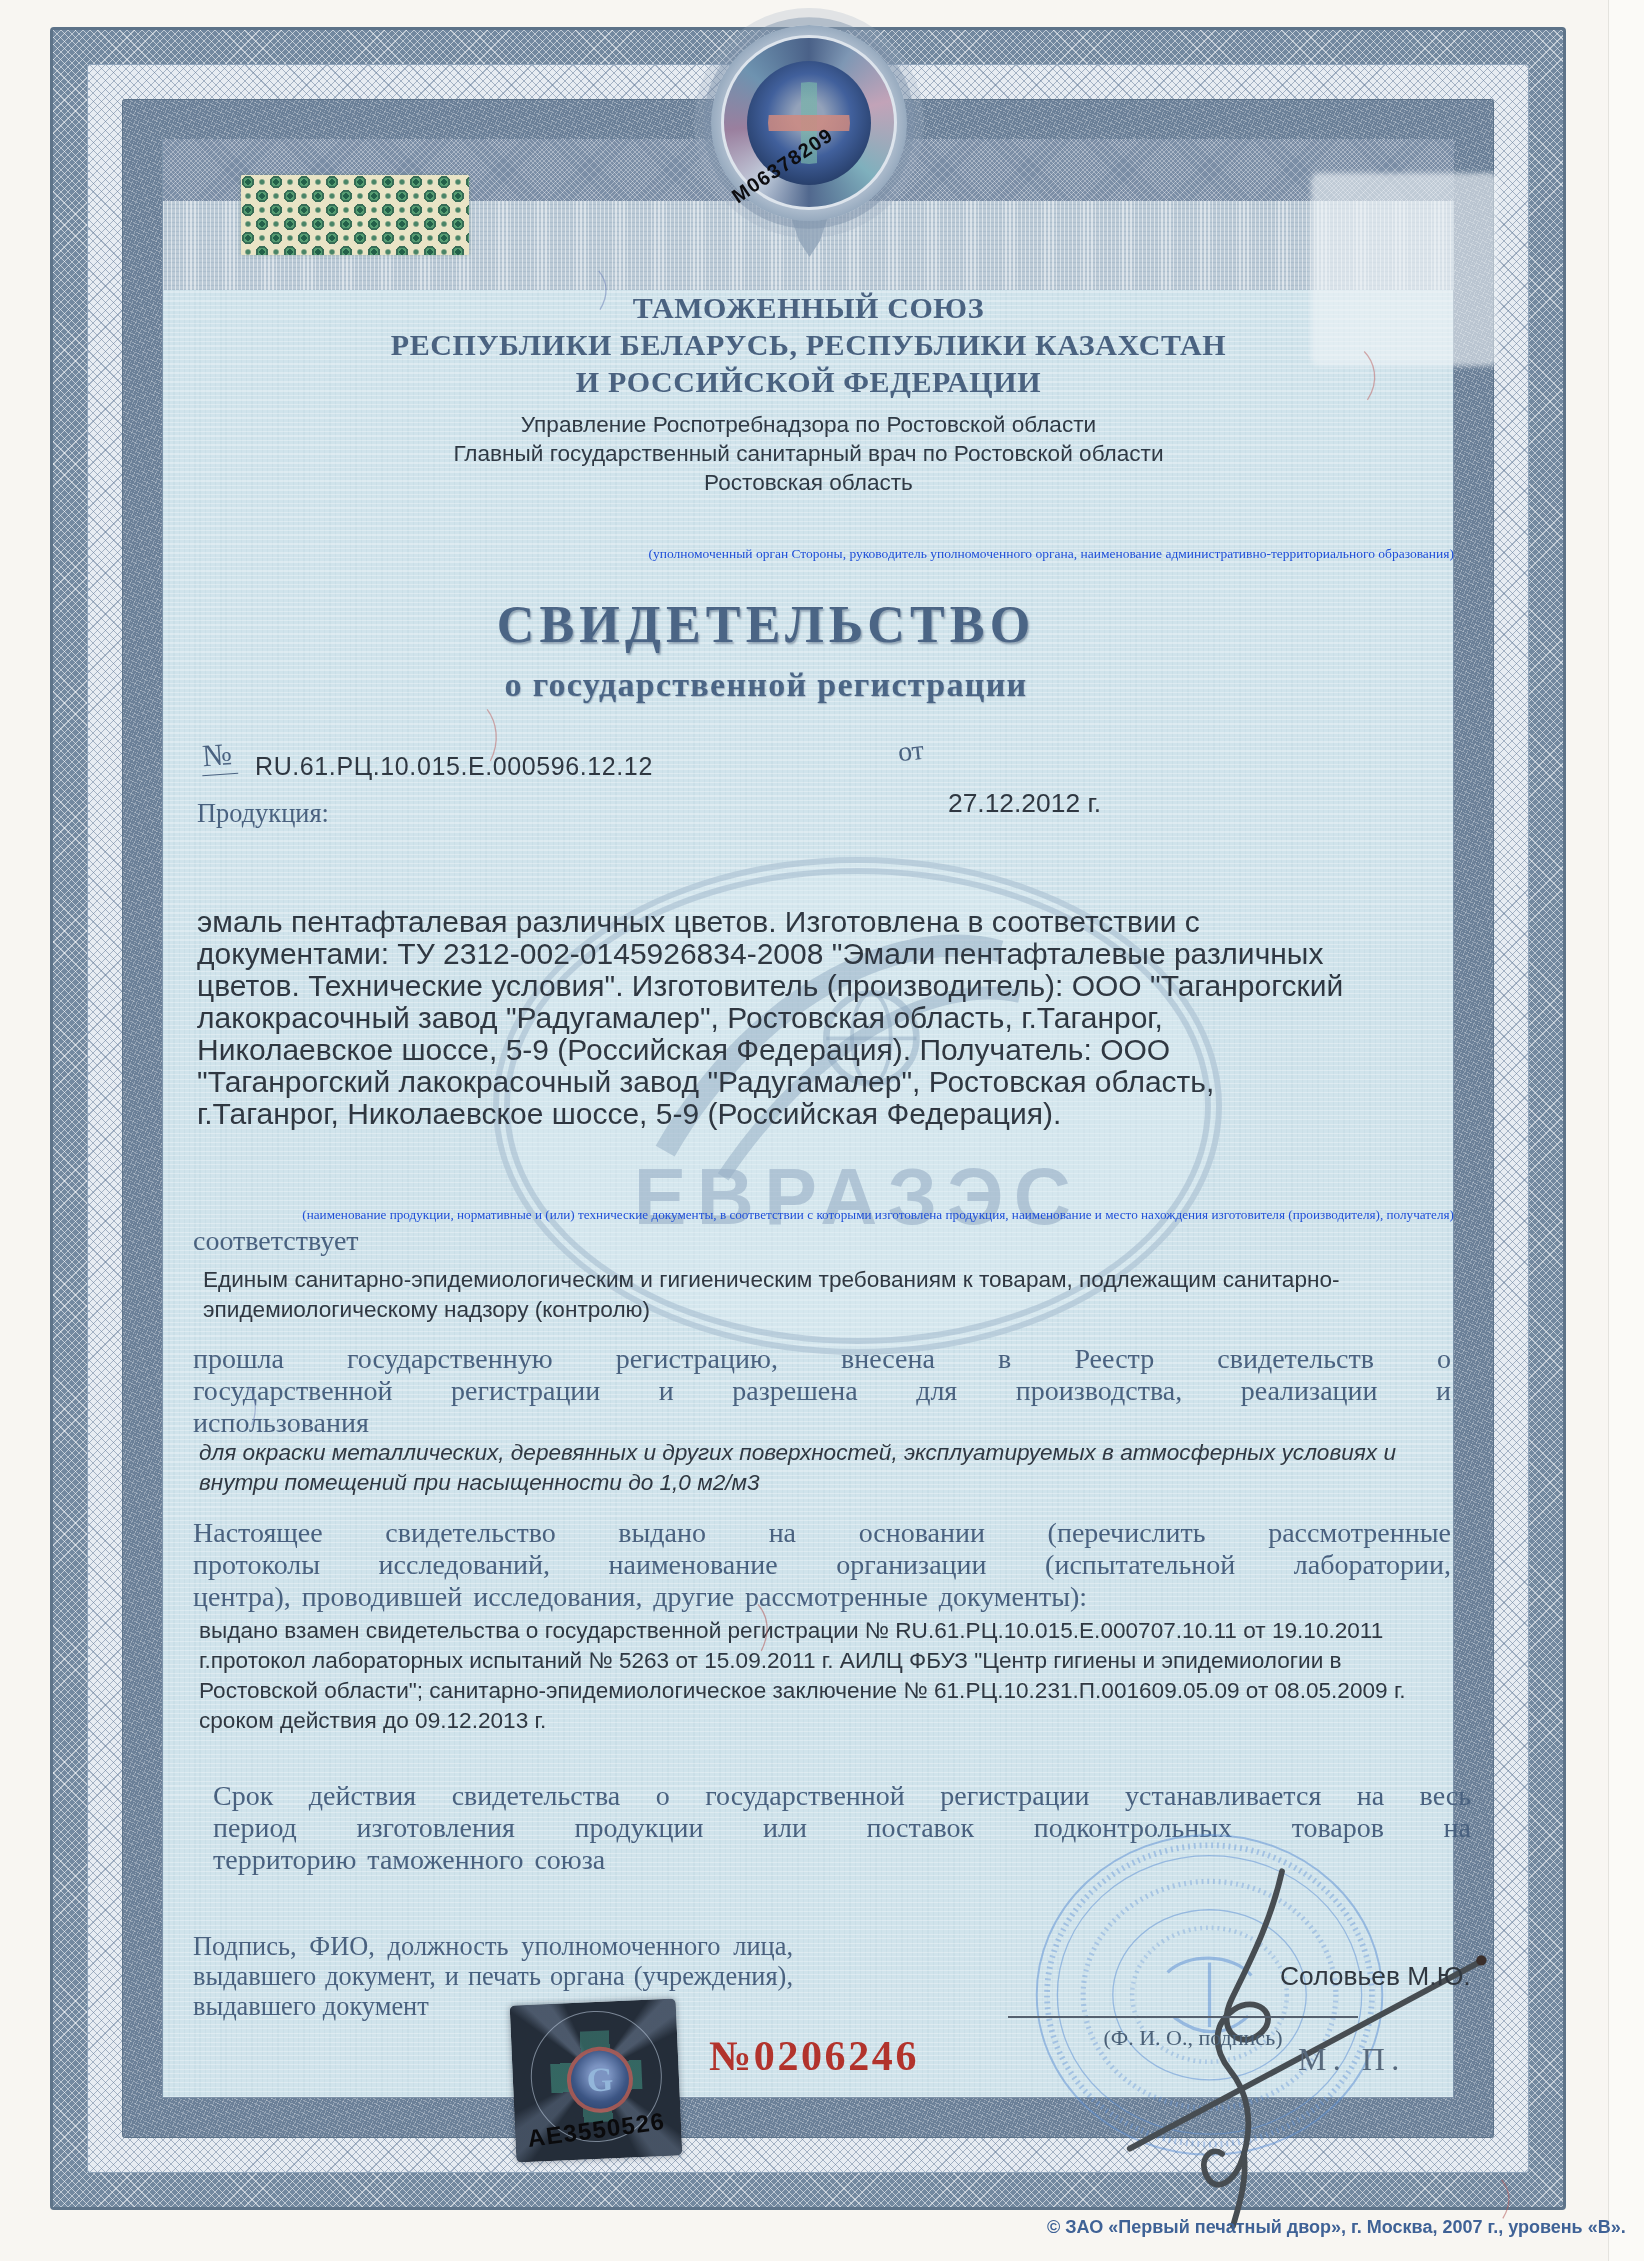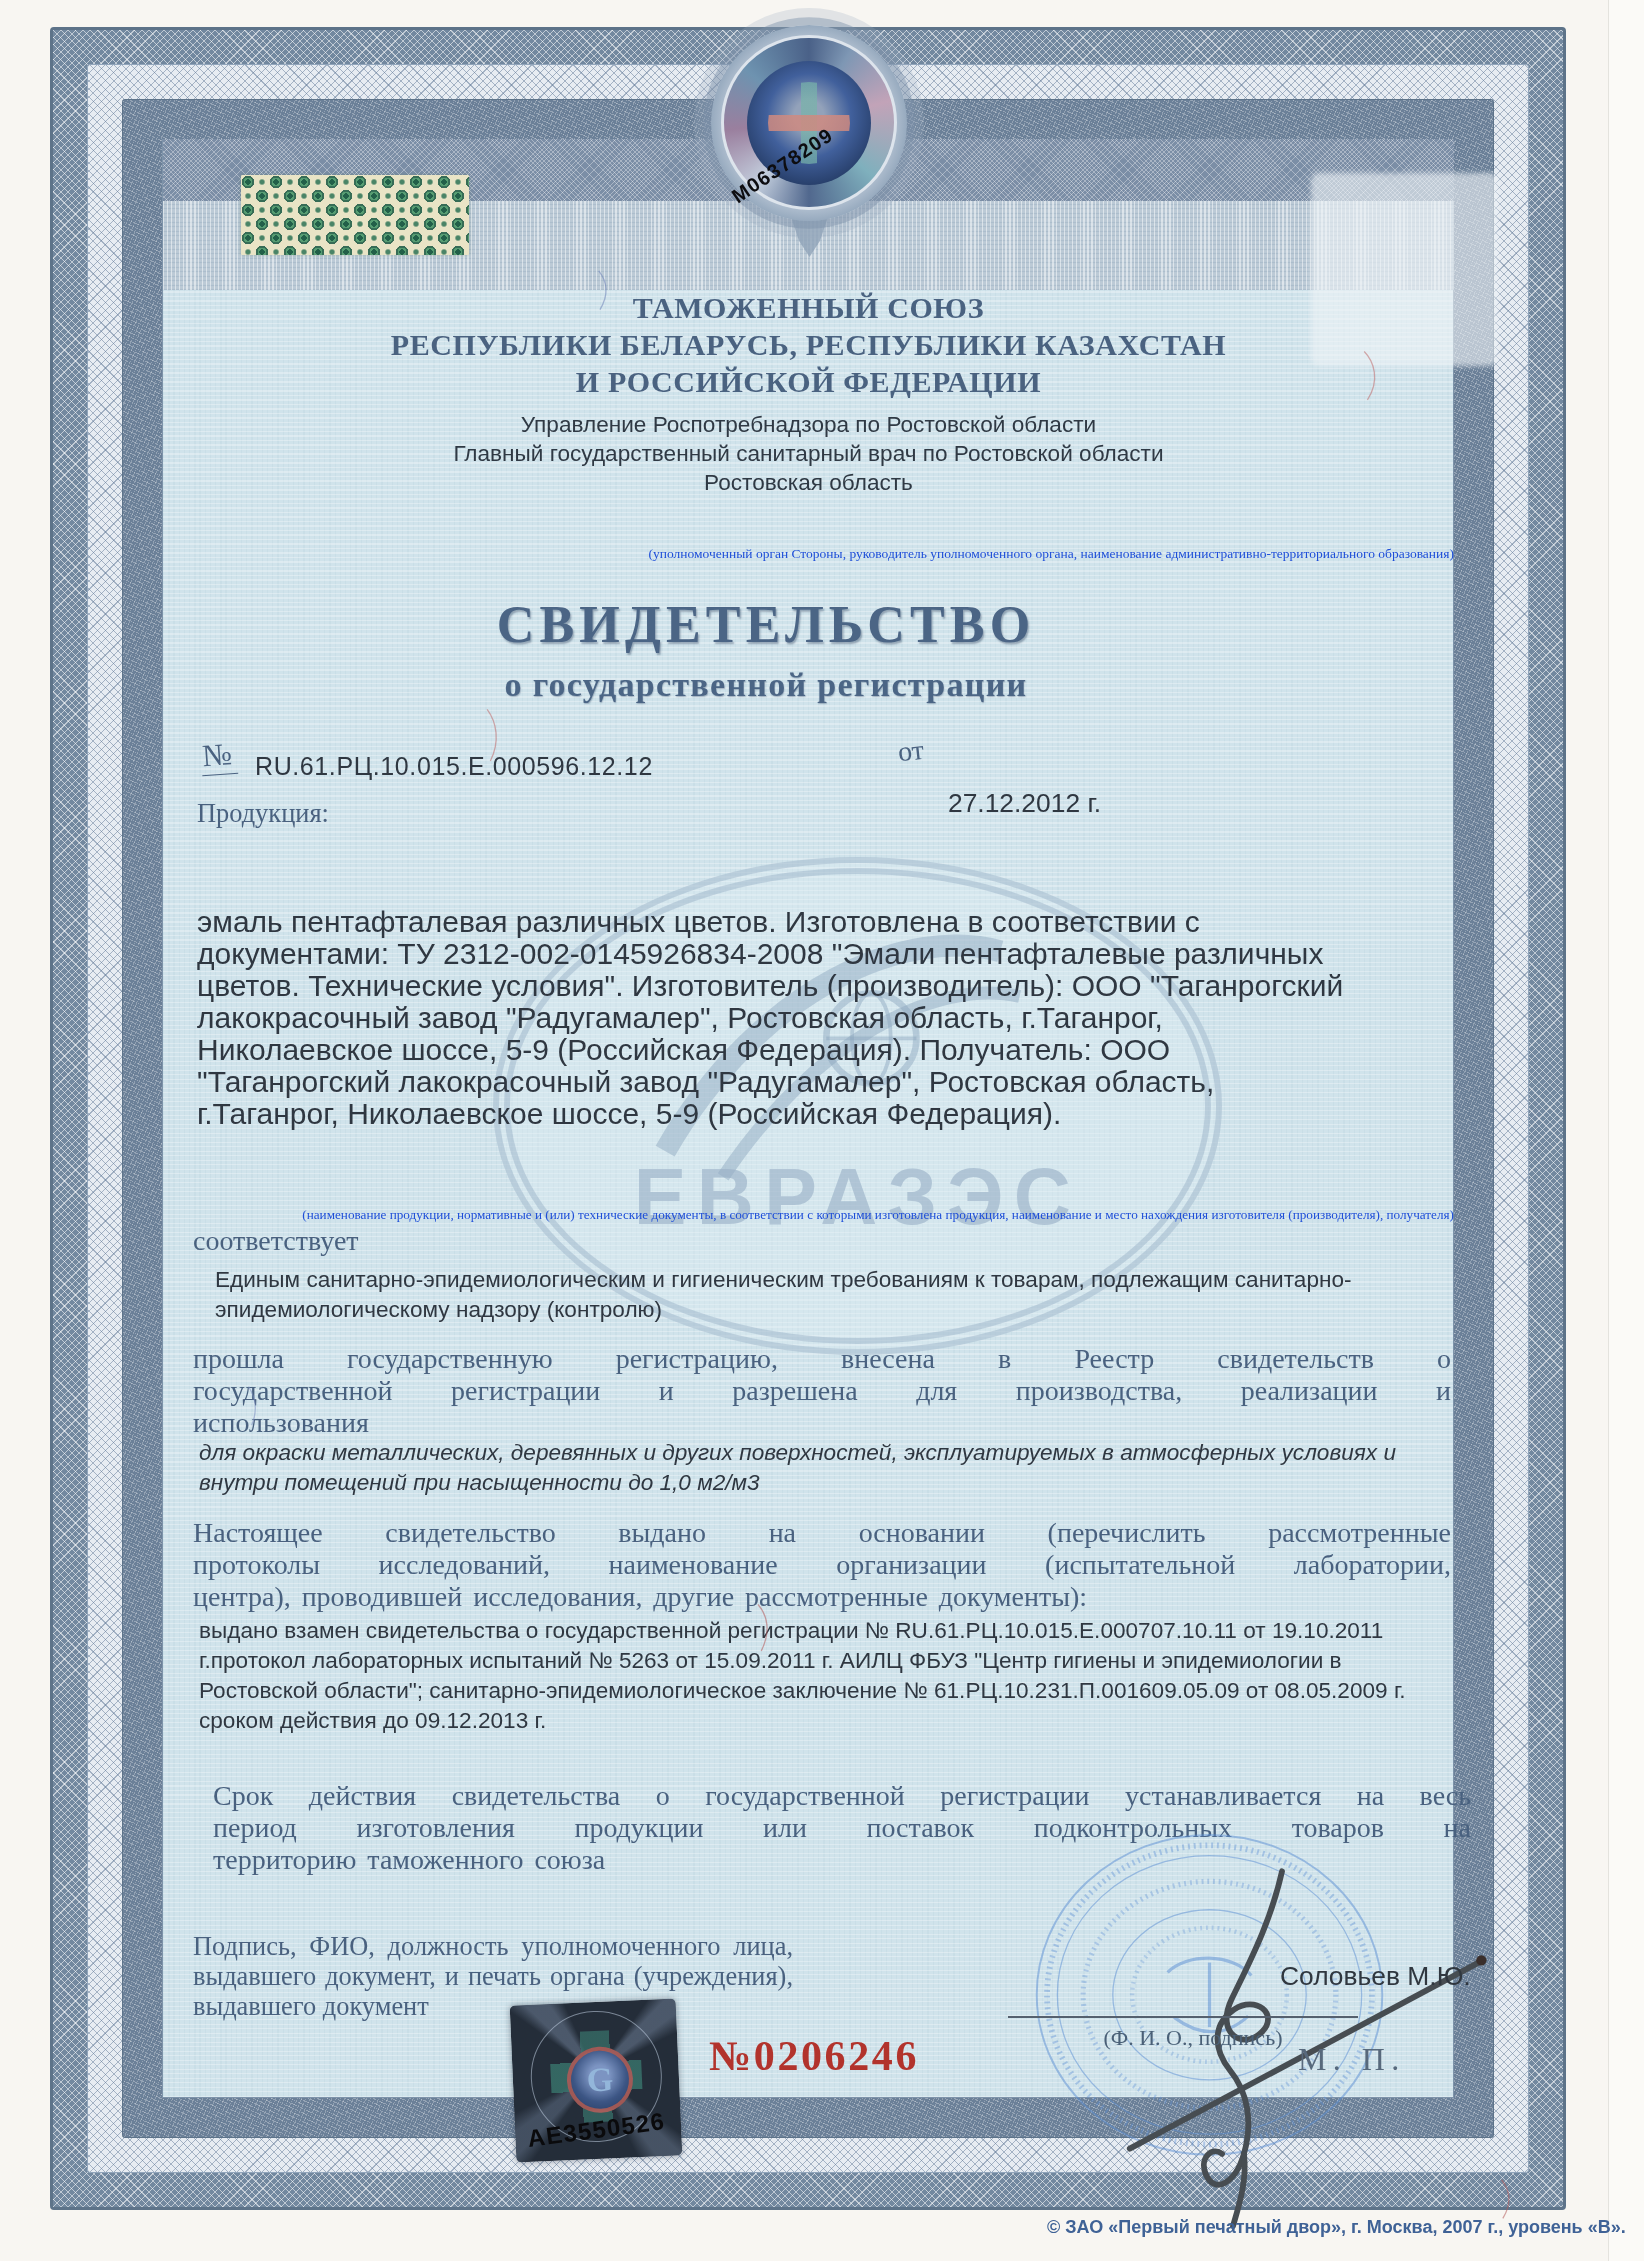--- a/index.html
+++ b/index.html
@@ -94,21 +94,21 @@
   .date-label{position:absolute;left:898px;top:735px;font-size:28px;color:#4a6280;transform:rotate(-6deg);}
   .date-value{position:absolute;left:948px;top:747px;font-size:26.4px;color:#2f3741;margin-top:41px;}
 
   
   .typed{color:#2f3741;}
   .pre{color:#49617f;}
   .product-label{position:absolute;left:197px;top:798px;font-size:26.4px;}
   .product-text{position:absolute;left:197px;top:876px;width:1158px;font-size:30px;line-height:32px;margin-top:30px;}
   .note2{left:163px;top:1207px;width:1291px;font-size:13.2px;}
   .comply-label{position:absolute;left:193px;top:1225px;font-size:28px;}
-  .comply-text{position:absolute;left:215px;top:1265px;width:1213px;font-size:22.6px;line-height:30px;}
+  .comply-text{position:absolute;left:203px;top:1265px;width:1213px;font-size:22.6px;line-height:30px;}
   .jline{width:1258px;font-size:28px;line-height:32px;word-spacing:3.9px;}
   .stretch{text-align:justify;text-align-last:justify;}
   .reg-pre{position:absolute;left:193px;top:1343px;}
   .reg-typed{position:absolute;left:199px;top:1438px;width:1232px;font-size:22.6px;line-height:30px;font-style:italic;}
   .basis-pre{position:absolute;left:193px;top:1517px;}
   .basis-typed{position:absolute;left:199px;top:1616px;width:1219px;font-size:22.6px;line-height:30px;}
   .validity{position:absolute;left:193px;top:1780px;margin-left:20px;}
   .sign-caption{position:absolute;left:193px;top:1931px;width:600px;font-size:26.4px;line-height:30px;}
   .sc-line{width:600px;}
 

